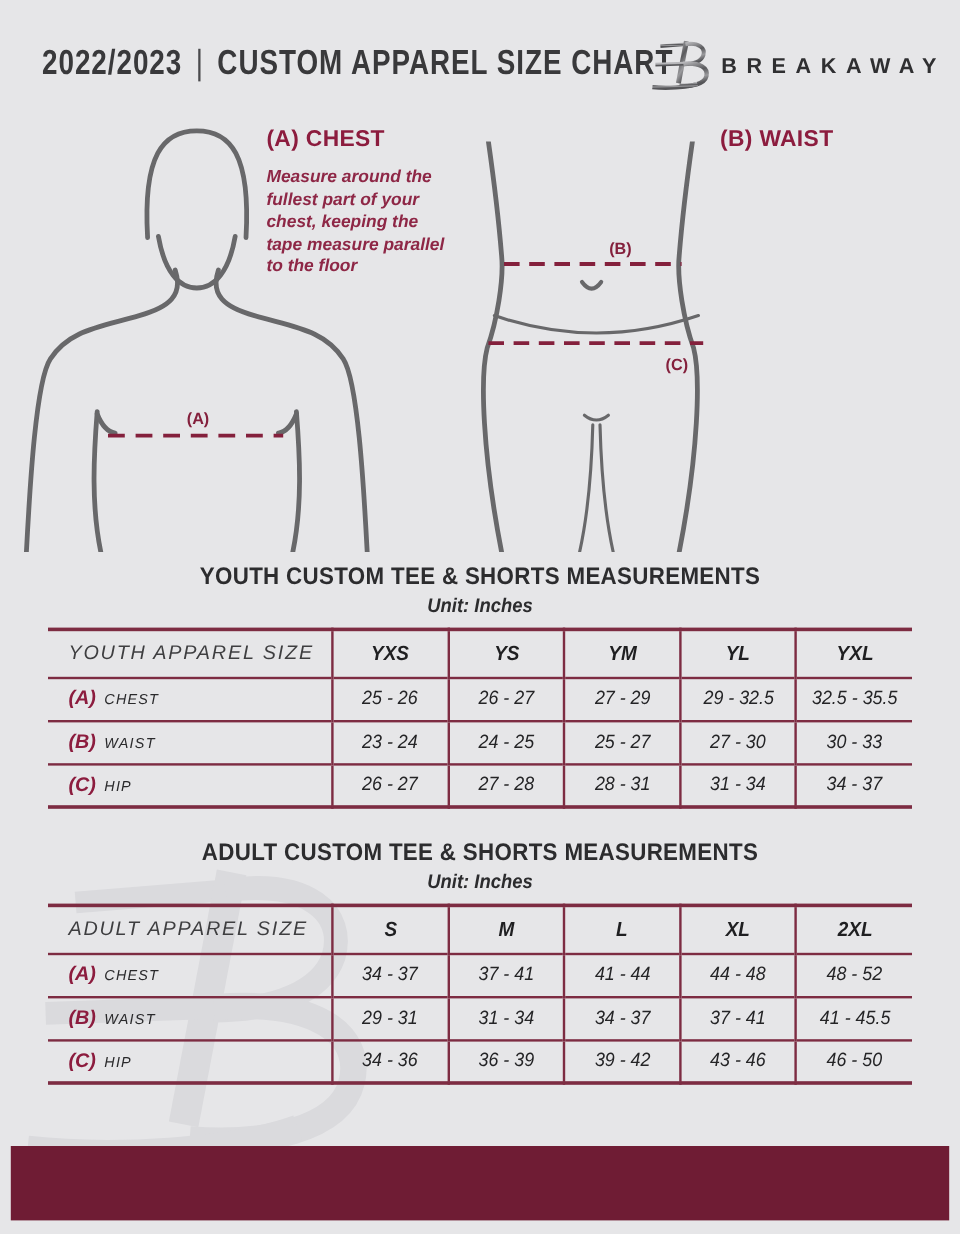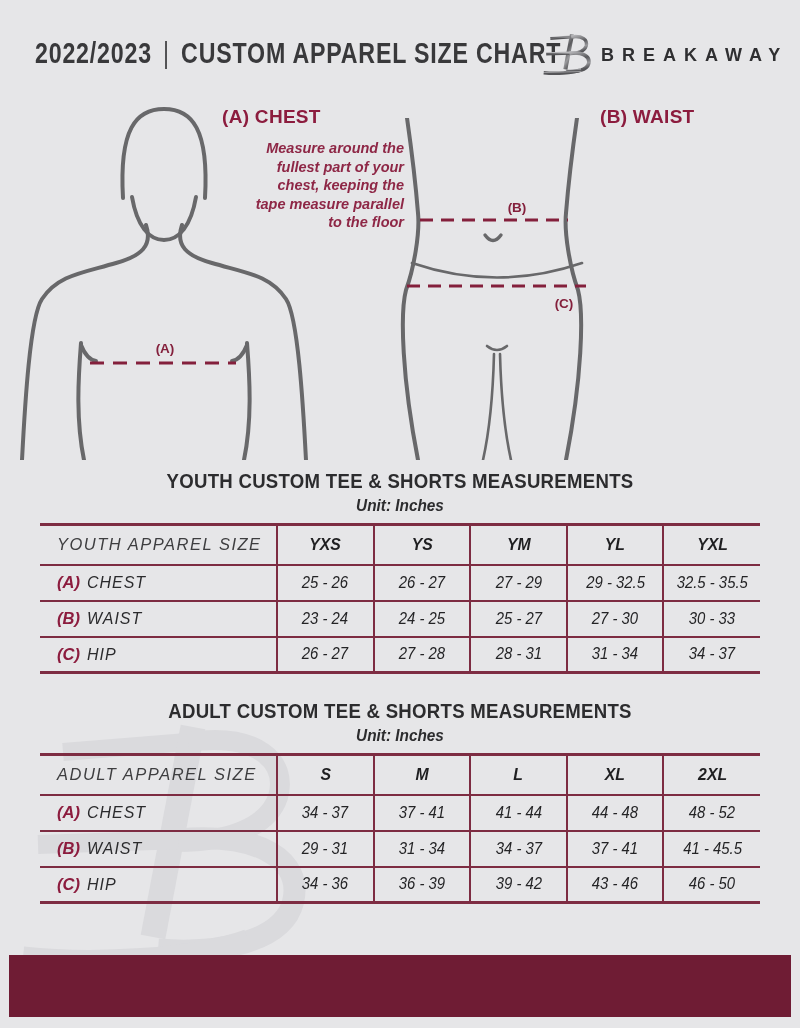--- a/index.html
+++ b/index.html
@@ -47,21 +47,21 @@
   .fig-lower{position:absolute;left:390px;top:118px;width:215px;height:342px;z-index:1;}
 
   
   .instr{position:absolute;z-index:1;}
   .instr h2{
     font-size:19px;font-weight:800;color:var(--maroon);
     letter-spacing:0.3px;margin-bottom:11px;
   }
   .instr p{
     font-size:14.5px;font-style:italic;font-weight:600;
-    color:var(--maroon-body);line-height:1.28;white-space:pre-line;text-align:right;
+    color:var(--maroon-body);line-height:1.28;white-space:pre-line;
   }
   .chest-block{left:222px;top:106px;width:182px;}
   .waist-block{left:600px;top:106px;width:192px;}
   .hips-block{left:600px;top:282px;width:196px;}
 
   
   .section-title{
     position:absolute;left:0;width:800px;text-align:center;
     font-size:20px;font-weight:600;color:#2c2c2e;letter-spacing:0.3px;
     transform:scaleX(0.93);z-index:1;
@@ -92,21 +92,21 @@
     width:237px;text-align:left;padding-left:17px;
   }
   .label-head{
     font-size:16.5px;font-weight:normal;color:#3e3e40;letter-spacing:1.5px;
   }
   .size-head{font-size:17px;font-weight:bold;color:#1f1f21;}
   .row-prefix{
     font-size:16.5px;font-weight:800;color:var(--maroon);margin-right:7px;
   }
   .row-label{
-    font-size:16px;font-weight:normal;color:#2a2a2c;letter-spacing:1px;
+    font-size:12px;font-weight:normal;color:#2a2a2c;letter-spacing:1px;
   }
   .cell-val{font-size:16px;color:var(--cell);}
   .cond{display:inline-block;transform:scaleX(0.93);transform-origin:center;}
 
   
   .bottom-bar{
     position:absolute;left:9px;right:9px;top:955px;height:62px;
     background:var(--bar);z-index:2;
   }
 </style>

